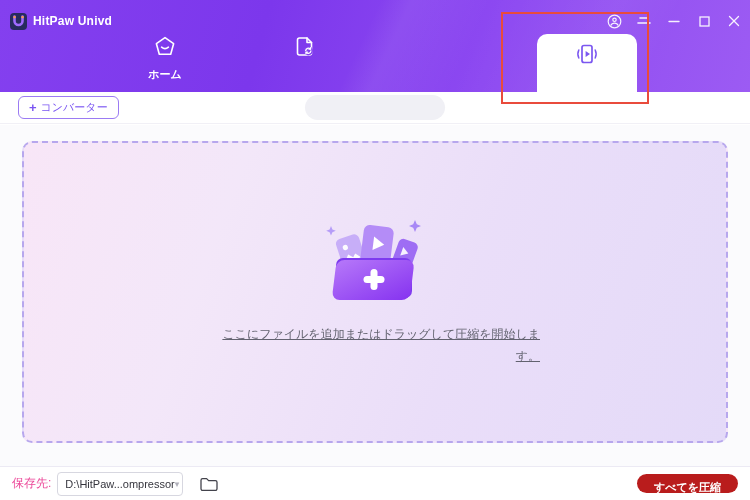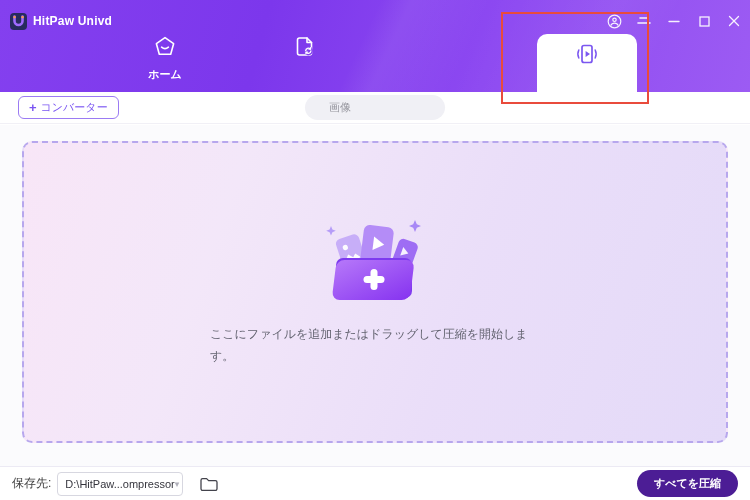--- a/index.html
+++ b/index.html
@@ -43,32 +43,32 @@
   .media-toggle { position:absolute; left:305px; top:3px; width:140px; height:25px; background:#f0f0f5; border-radius:13px; display:flex; }
   .toggle-opt { width:70px; line-height:25px; text-align:center; font-size:11px; color:#97979f; cursor:pointer; border-radius:13px; }
   .toggle-opt.selected { background:#fff; color:#3d3d4d; box-shadow:0 1px 4px rgba(40,40,80,.12); font-weight:bold; }
 
   
   .content { position:absolute; left:0; top:125px; width:750px; height:341px; background:#fbfbfd; }
   .dropzone { position:absolute; left:22px; top:16px; width:706px; height:302px;
     border:2px dashed #b7a7ed; border-radius:10px;
     background:linear-gradient(110deg,#f8e6f7 0%,#f3e7f9 28%,#eadef9 62%,#e4daf8 100%);
     display:flex; flex-direction:column; align-items:center; justify-content:center; cursor:pointer; }
-  .dz-hint { font-size:12px; color:#62626f; text-align:left; max-width:330px; line-height:1.8; margin-top:8px; }
+  .dz-hint { font-size:12px; color:#62626f; text-align:right; max-width:330px; line-height:1.8; margin-top:8px;text-decoration:underline; }
 
   
   .footer { position:absolute; left:0; top:466px; width:750px; height:34px; background:#fff;
     border-top:1px solid #eceaf4; display:flex; align-items:center; padding:0 12px; }
-  .save-label { font-size:12px; color:#404040; }
+  .save-label { font-size:12px; color:#ec4899; }
   .path-select { margin-left:6px; width:126px; height:24px; border:1px solid #d7d7e0; border-radius:4px;
     display:flex; align-items:center; justify-content:space-between; padding:0 7px; font-size:11px; color:#35353d; cursor:pointer; background:#fff; }
   .chevron { color:#b0b0ba; font-size:9px; }
   .folder-btn { margin-left:16px; cursor:pointer; display:flex; align-items:center; }
-  .compress-btn { margin-left:auto; background:#4c1d95; color:#fff; font-size:11px; font-weight:bold;
-    height:27px; line-height:27px; padding:0 17px; border-radius:14px; cursor:default; }
+  .compress-btn { margin-left:auto; background:#b91c1c; color:#fff; font-size:11px; font-weight:bold;
+    height:19px; line-height:27px; padding:0 17px; border-radius:14px; cursor:default; }
 </style>
 </head>
 <body>
 
 <div id="app">
 
   <div class="header">
     <div class="titlebar">
       <div class="logo">
         <svg width="13" height="13" viewBox="0 0 13 13">
@@ -148,21 +148,20 @@
   </div>
 
   <div class="red-rect"></div>
 
   <div class="toolbar">
     <div class="attach-btn">
       <span class="plus">+</span>
       <span>コンバーター</span>
     </div>
     <div class="media-toggle">
-      <div class="toggle-opt">画像</div>
     </div>
   </div>
 
   <div class="content">
     <div class="dropzone">
       <span>
         <svg width="132" height="96" viewBox="0 0 132 96">
           <defs>
             <linearGradient id="foldGrad" x1="0" y1="0" x2="1" y2="1">
               <stop offset="0" stop-color="#b678f9"></stop>

